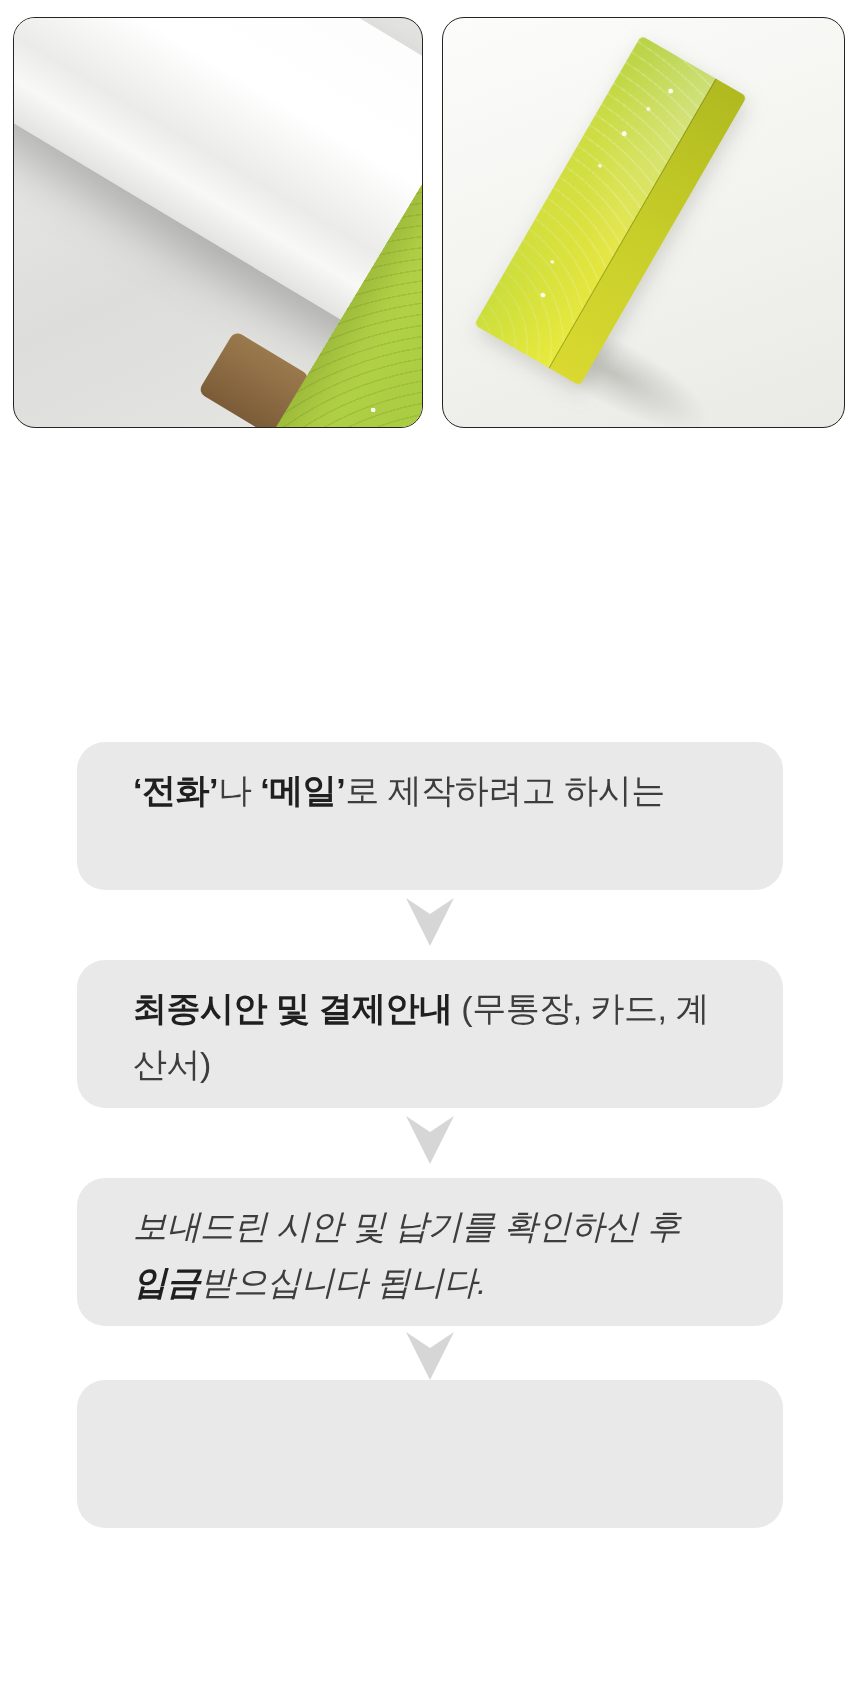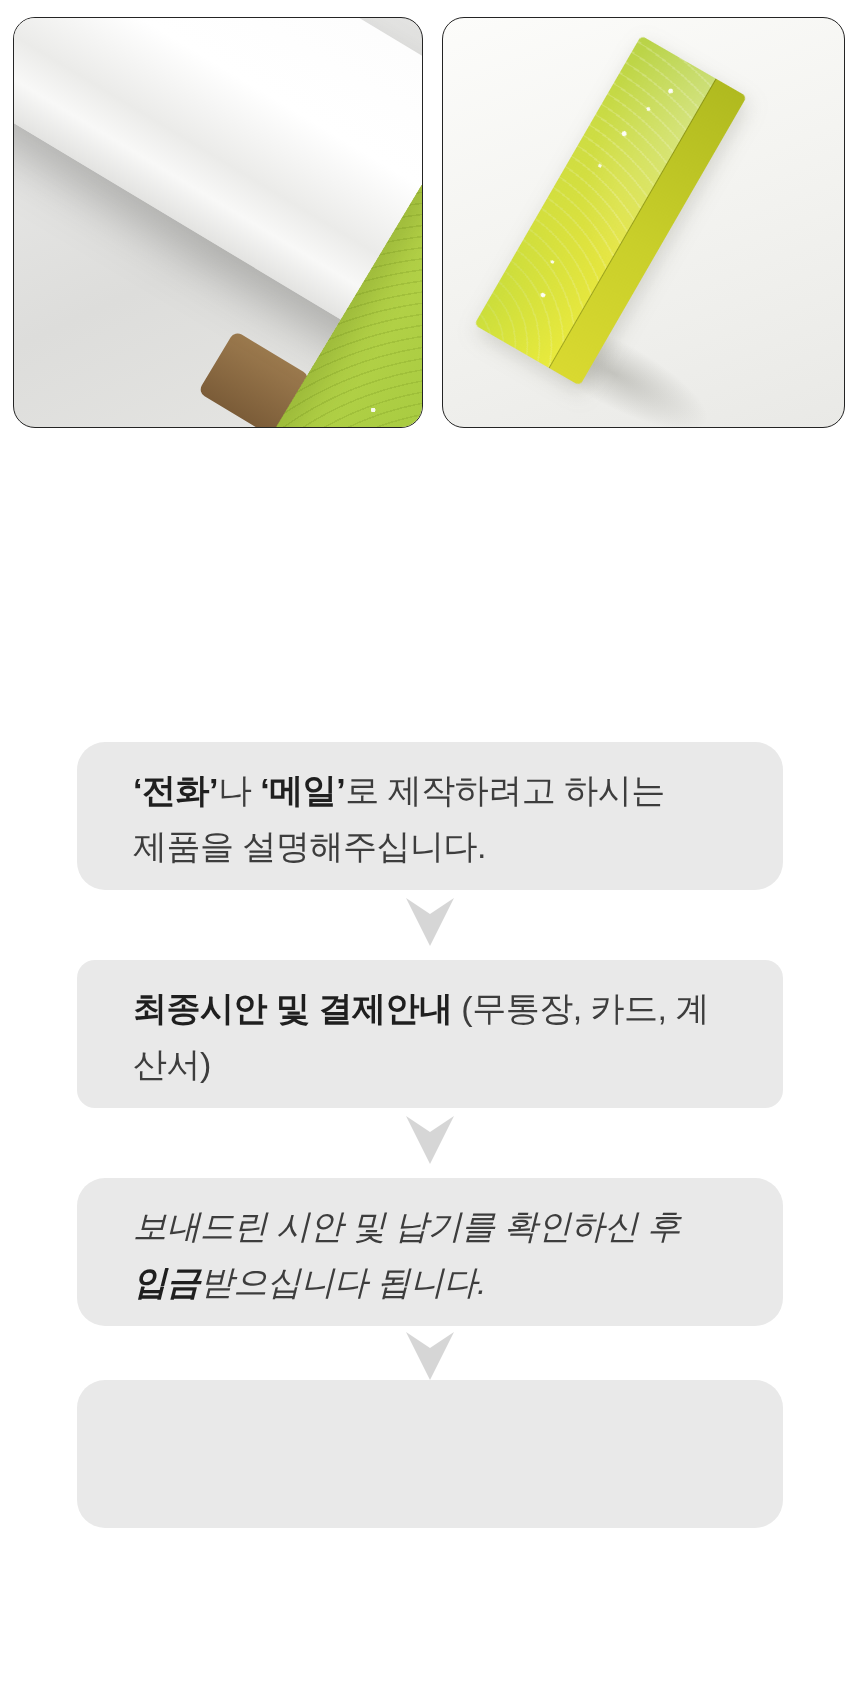--- a/index.html
+++ b/index.html
@@ -71,21 +71,21 @@
   .title .t{position:relative;z-index:1;}
   .title .t-bold{font-weight:800;}
   .title .t-reg{font-weight:400;margin-left:0.20em;}
 
   
   .step{position:absolute;left:77px;width:706px;height:148px;border-radius:28px;
     background:var(--card-bg);padding:20px 56px 0;
     font-size:34px;line-height:56px;color:var(--text-color);letter-spacing:-0.5px;}
   .step b{color:var(--bold-color);font-weight:700;}
   .step-1{top:742px;}
-  .step-2{top:960px;border-radius:18px;}
+  .step-2{top:960px;}
   .step-3{top:1178px;font-style:italic;}
   .step-4{top:1380px;}
 
   .chev{position:absolute;left:50%;transform:translateX(-50%);width:48px;height:48px;}
   .chev svg{width:100%;height:100%;}
   .chev polygon{fill:var(--chevron-color);}
   .chev-1{top:898px;}
   .chev-2{top:1116px;}
   .chev-3{top:1332px;}
 </style>
@@ -114,21 +114,20 @@
         <g fill="#000000">
           <path d="M26,52 L29,35 Q30,28 38,27 L52,24 L52,11 L103,40 L52,67 L52,54 L26,52 Z"></path>
           <path d="M13,62 L44,60 L39,75 L7,76 Z"></path>
         </g>
       </svg>
     </span>
   </header>
 
   <section class="step step-1">
     <div><b>‘전화’</b><span>나 </span><b>‘메일’</b><span>로 제작하려고 하시는</span></div>
-    <div><span>제품을 설명해주십니다.</span></div>
   </section>
 
   <div class="chev chev-1">
     <svg viewBox="0 0 48 48" xmlns="http://www.w3.org/2000/svg" aria-hidden="true">
         <polygon points="0,0 24,16 48,0 24,48"></polygon>
       </svg>
   </div>
 
   <section class="step step-2">
     <div><b>최종시안 및 결제안내 </b><span>(무통장, 카드, 계산서)</span></div>

